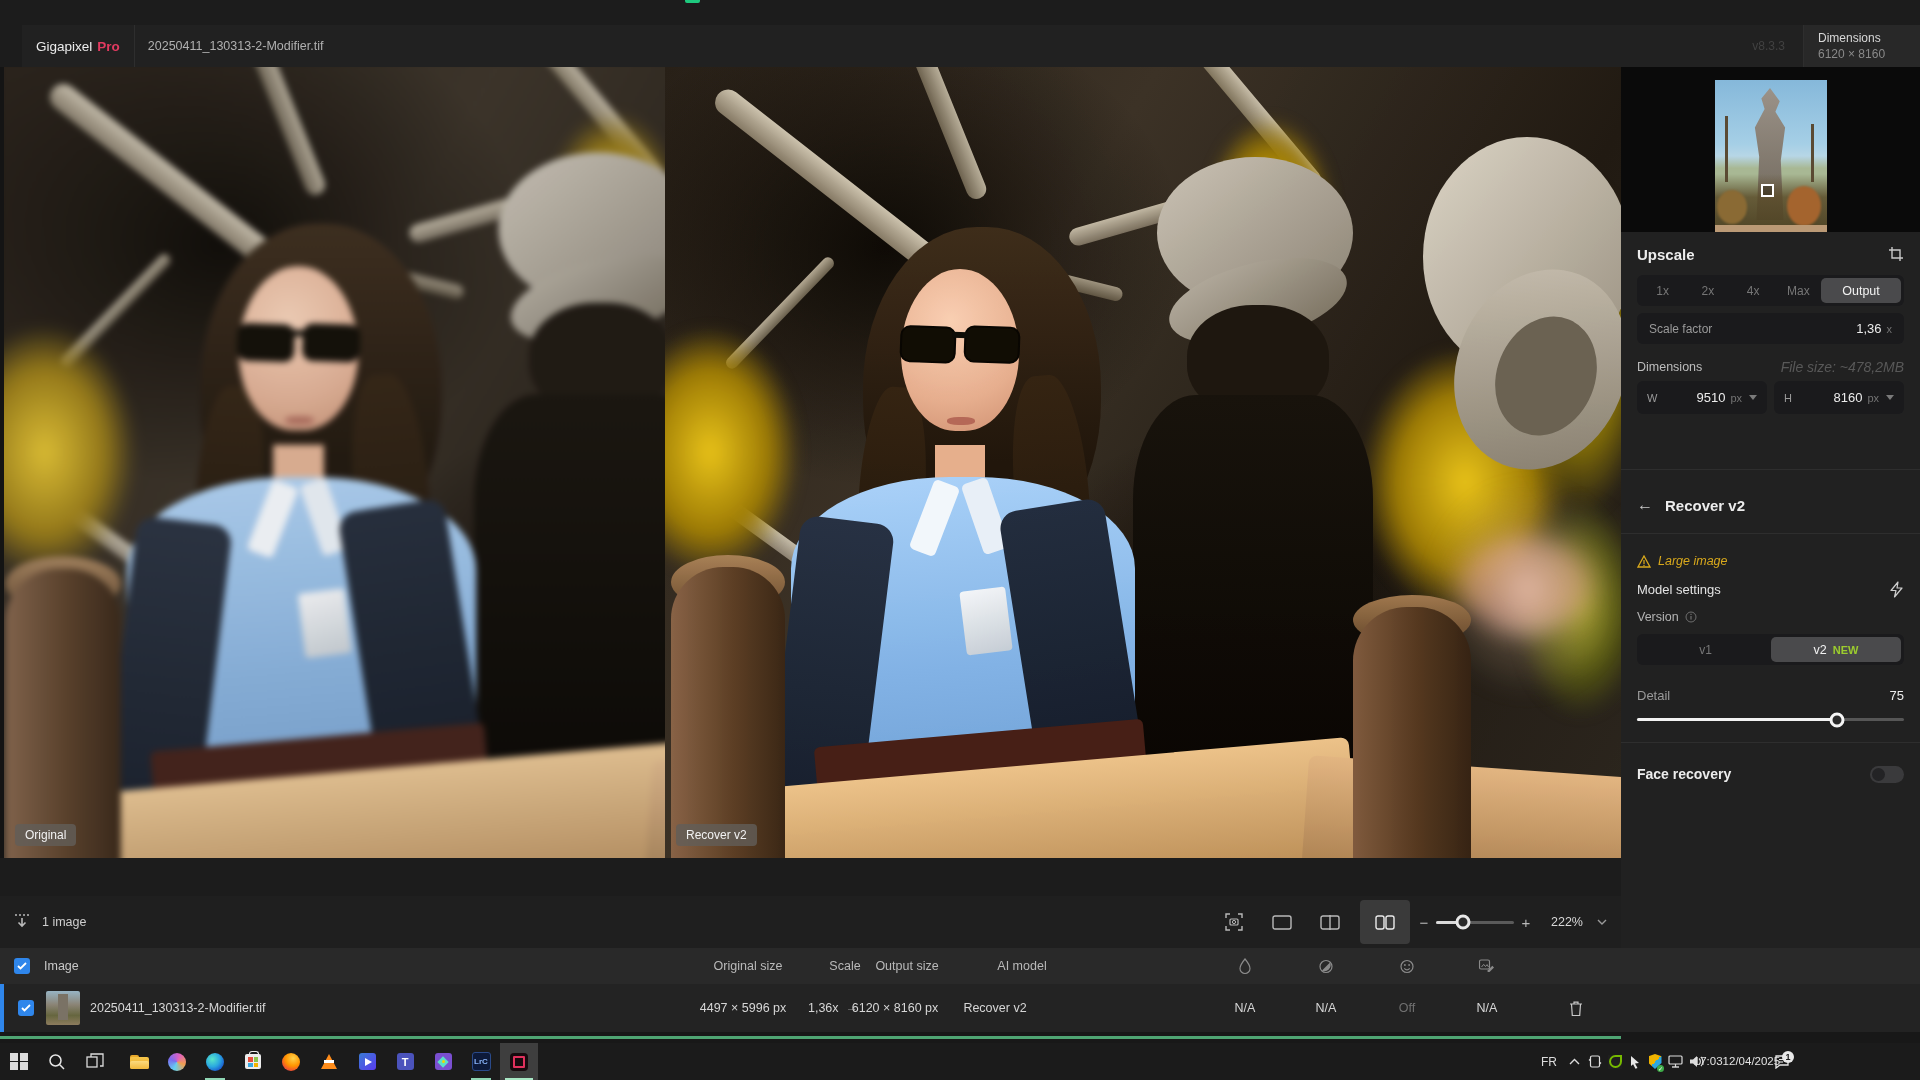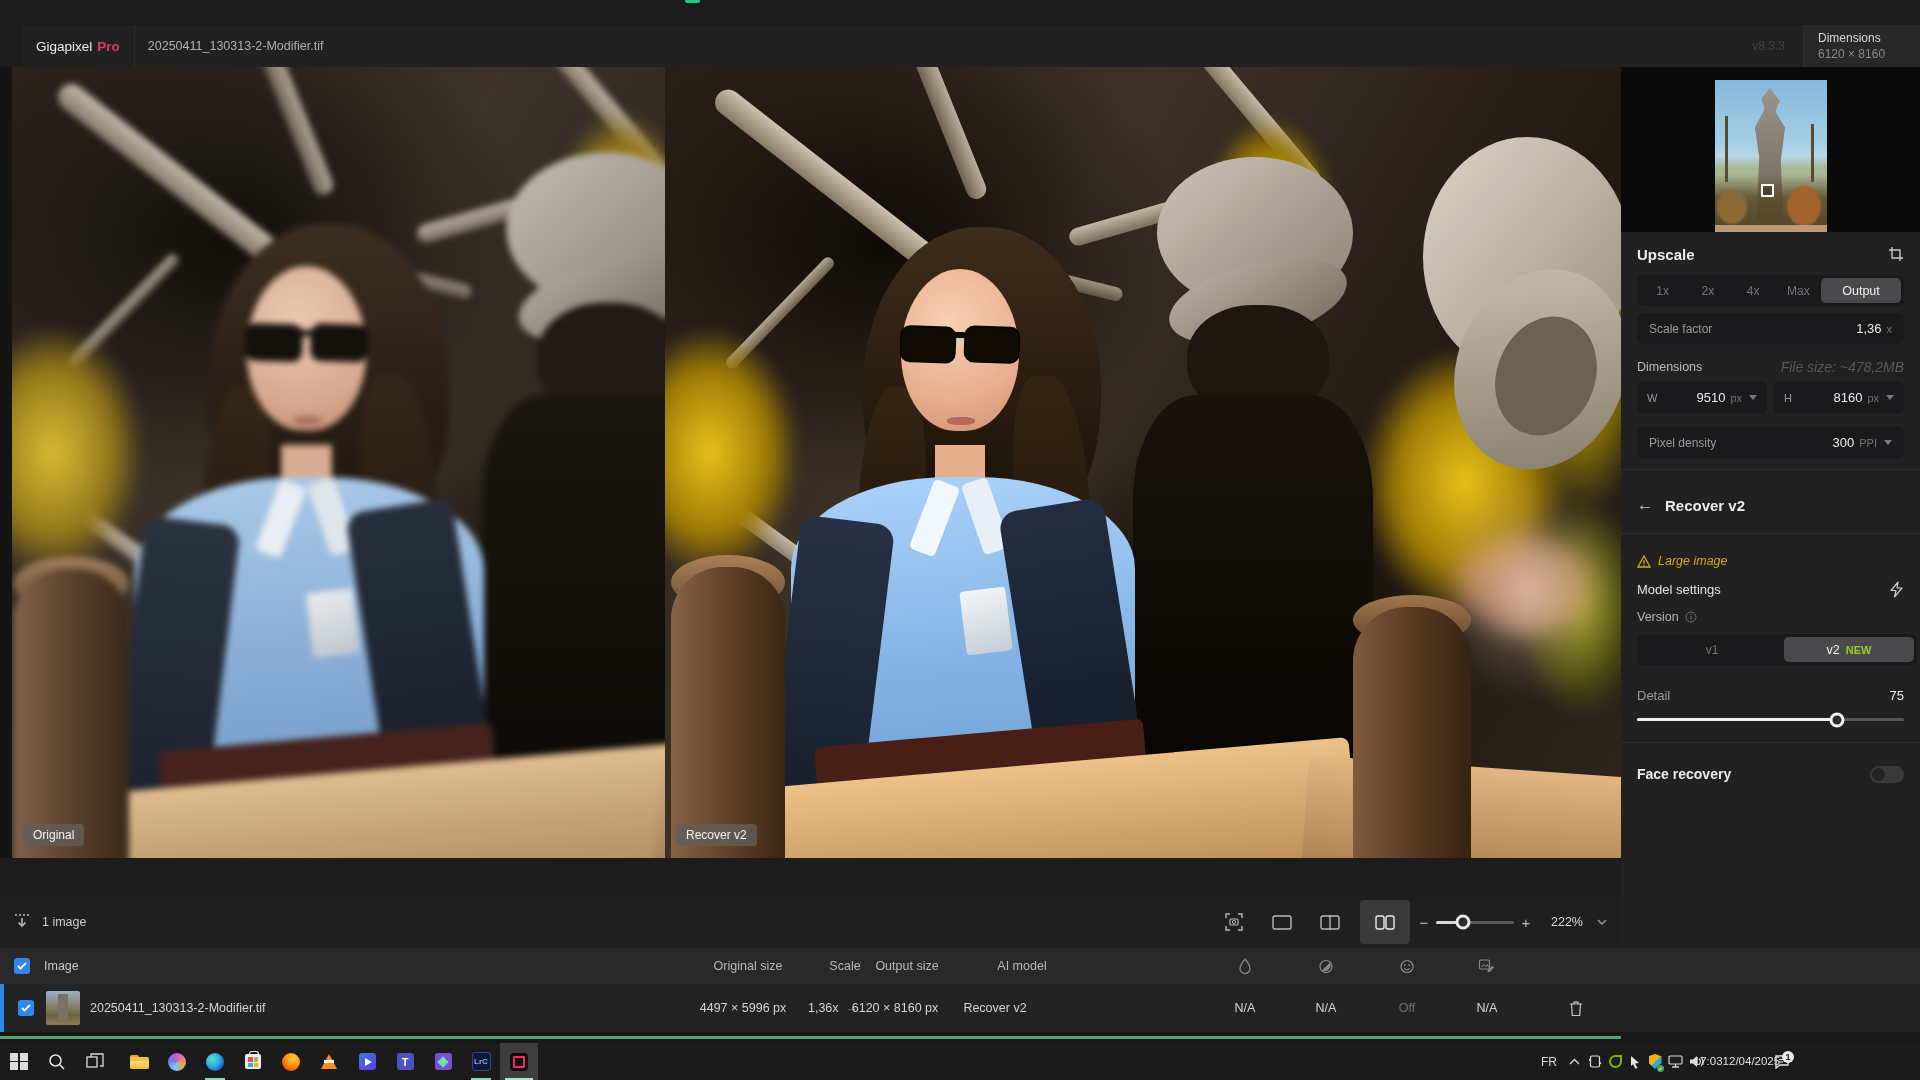--- a/index.html
+++ b/index.html
@@ -21,21 +21,21 @@
   .logo-badge{color:#e23a60;font-weight:bold;font-size:13.5px;margin-left:5px;}
   .tb-divider{width:1px;height:100%;background:#2e2e2e;}
   .tb-filename{margin-left:13px;color:#b0b0b0;font-size:12.5px;}
   .tb-version{margin-left:auto;margin-right:18px;color:#414141;font-size:12px;}
   .tb-dims{width:117px;height:100%;background:#282828;border-left:1px solid #2e2e2e;padding:6px 0 0 14px;box-sizing:border-box;}
   .tb-dims-label{color:#d8d8d8;font-size:12px;}
   .tb-dims-value{color:#8a8a8a;font-size:12px;margin-top:2px;}
   
   .main{position:absolute;top:67px;left:0;width:1621px;height:791px;background:#141414;}
   .pane{position:absolute;top:0;bottom:0;overflow:hidden;background:#241e17;}
-  .pane-left{left:12px;width:662px;}
+  .pane-left{left:4px;width:662px;}
   .pane-right{left:665px;width:956px;}
   .photo-wrap{position:absolute;inset:0;}
   .photo-wrap.blurred{filter:blur(3px) saturate(.9) brightness(.98);transform:scale(1.015);}
   .photo-wrap.sharp{filter:saturate(1.06) contrast(1.04);}
   .photo-scene{position:absolute;top:0;left:0;width:956px;height:791px;
     background:linear-gradient(120deg,#2b241c 0%,#3e352a 35%,#241e17 70%,#2f2a22 100%);}
   .photo-scene div{position:absolute;}
   .pane-badge{position:absolute;bottom:12px;left:11px;background:rgba(97,94,89,.8);color:#f2f2f2;
     font-size:12px;padding:4px 10px;border-radius:4px;z-index:5;}
   
@@ -263,26 +263,20 @@
         <span class="chev"></span>
       </div>
       <div class="input-row" style="flex:1;padding:0 10px;">
         <span class="lbl" style="font-size:11px;">H</span>
         <span class="val" style="margin-left:auto;">8160</span>
         <span class="unit">px</span>
         <span class="chev"></span>
       </div>
     </div>
 
-    <div class="sb input-row" style="top:359px;left:16px;right:16px;height:33px;">
-      <span class="lbl">Pixel density</span>
-      <span class="val" style="margin-left:auto;">300</span>
-      <span class="unit">PPI</span>
-      <span class="chev"></span>
-    </div>
 
     <div class="sb sb-div" style="top:402px;"></div>
 
     <div class="sb" style="top:426px;left:16px;right:16px;height:24px;display:flex;align-items:center;gap:12px;">
       <span style="color:#c9c9c9;font-size:16px;">←</span>
       <span style="font-size:15px;font-weight:bold;color:#ececec;">Recover v2</span>
     </div>
 
     <div class="sb sb-div" style="top:466px;"></div>
 
@@ -310,21 +304,21 @@
       <span style="color:#b3b3b3;font-size:12.5px;">Version</span>
       <span>
         <svg width="12" height="12" viewBox="0 0 12 12">
             <circle cx="6" cy="6" r="5" stroke="#6e6e6e" stroke-width="1" fill="none"></circle>
             <rect x="5.4" y="5" width="1.2" height="3.6" fill="#6e6e6e"></rect>
             <rect x="5.4" y="2.8" width="1.2" height="1.2" fill="#6e6e6e"></rect>
           </svg>
       </span>
     </div>
 
-    <div class="sb seg-box" style="top:567px;left:16px;right:3px;height:31px;">
+    <div class="sb seg-box" style="top:567px;left:16px;right:16px;height:31px;">
       <div class="seg">v1</div>
       <div class="seg seg-sel" style="flex:0 0 130px;gap:6px;">
         <span>v2</span>
         <span style="color:#9ccc2e;font-size:11px;font-weight:bold;">NEW</span>
       </div>
     </div>
 
     <div class="sb" style="top:619px;left:16px;right:16px;height:18px;display:flex;align-items:center;">
       <span class="lbl" style="font-size:13px;">Detail</span>
       <span class="val" style="margin-left:auto;">75</span>

